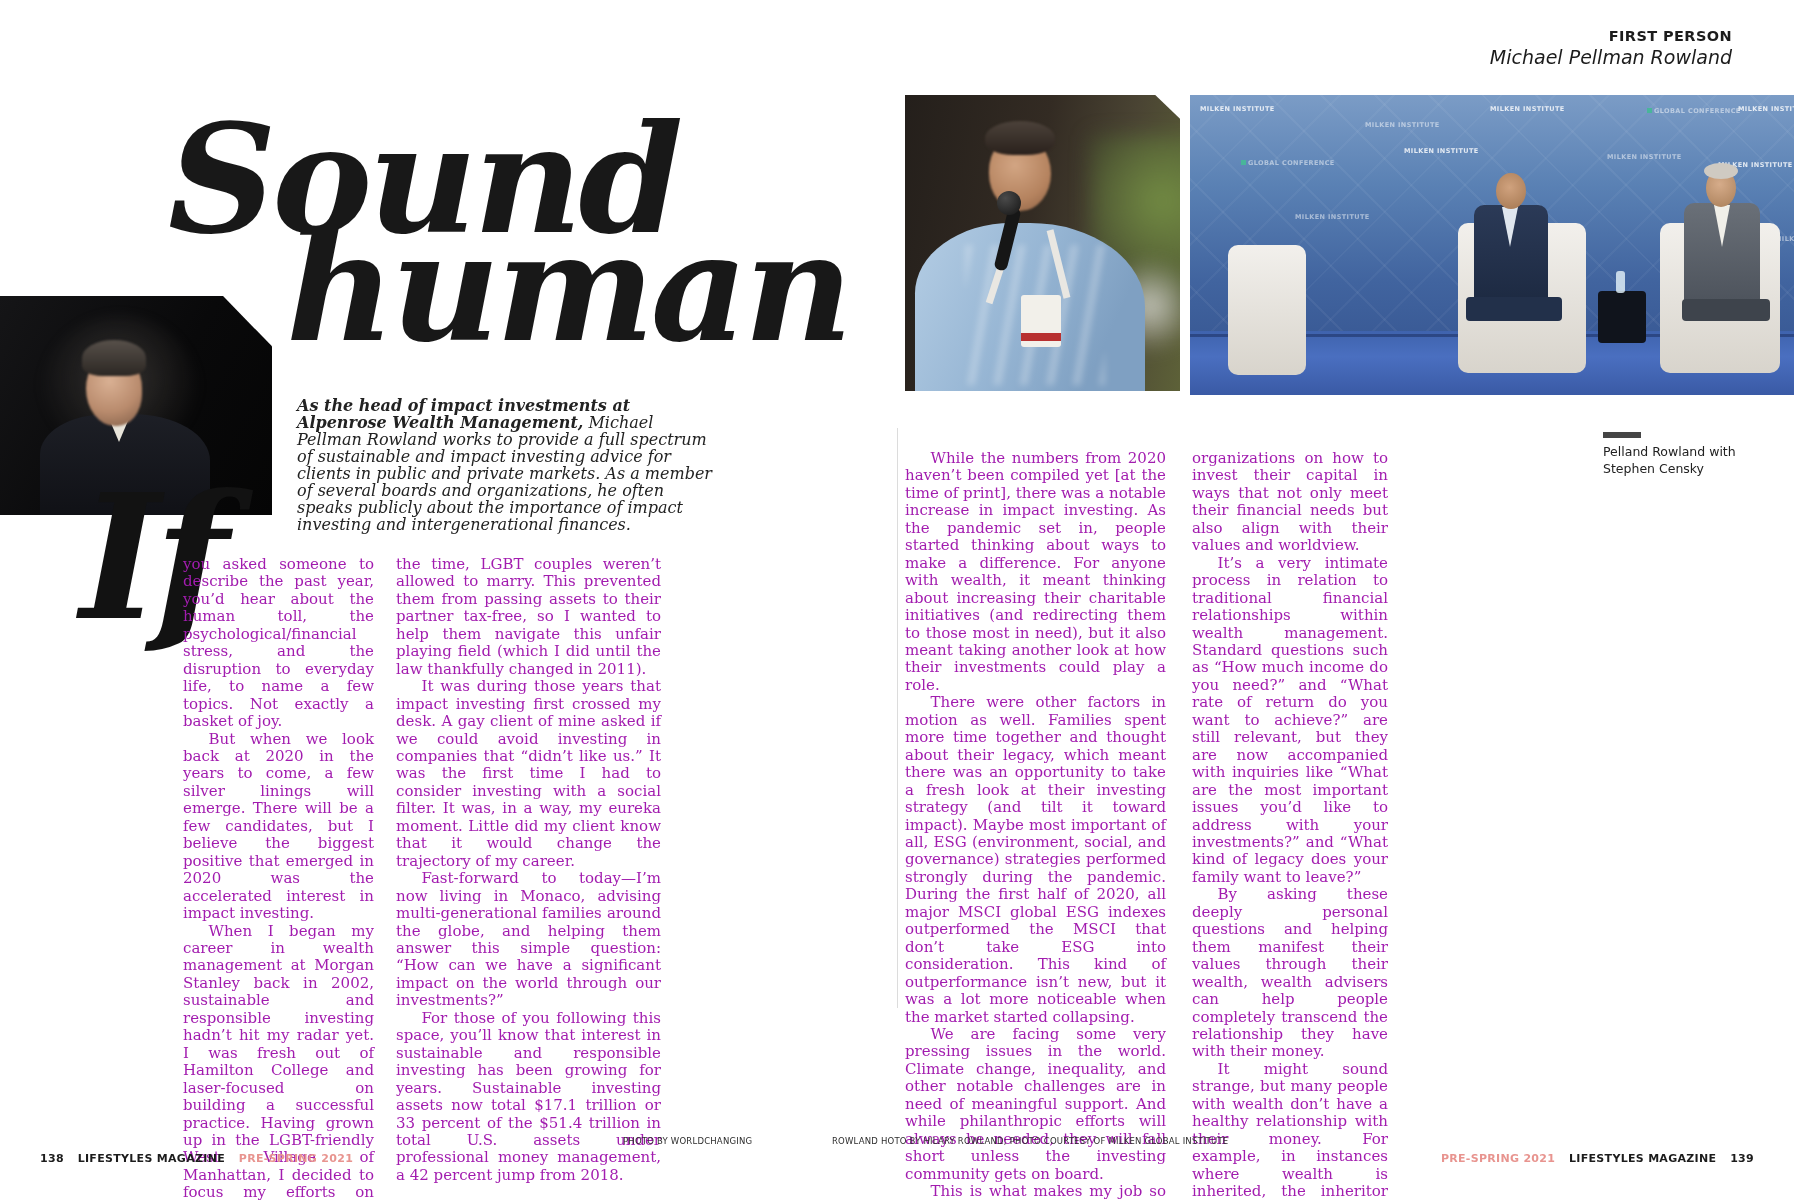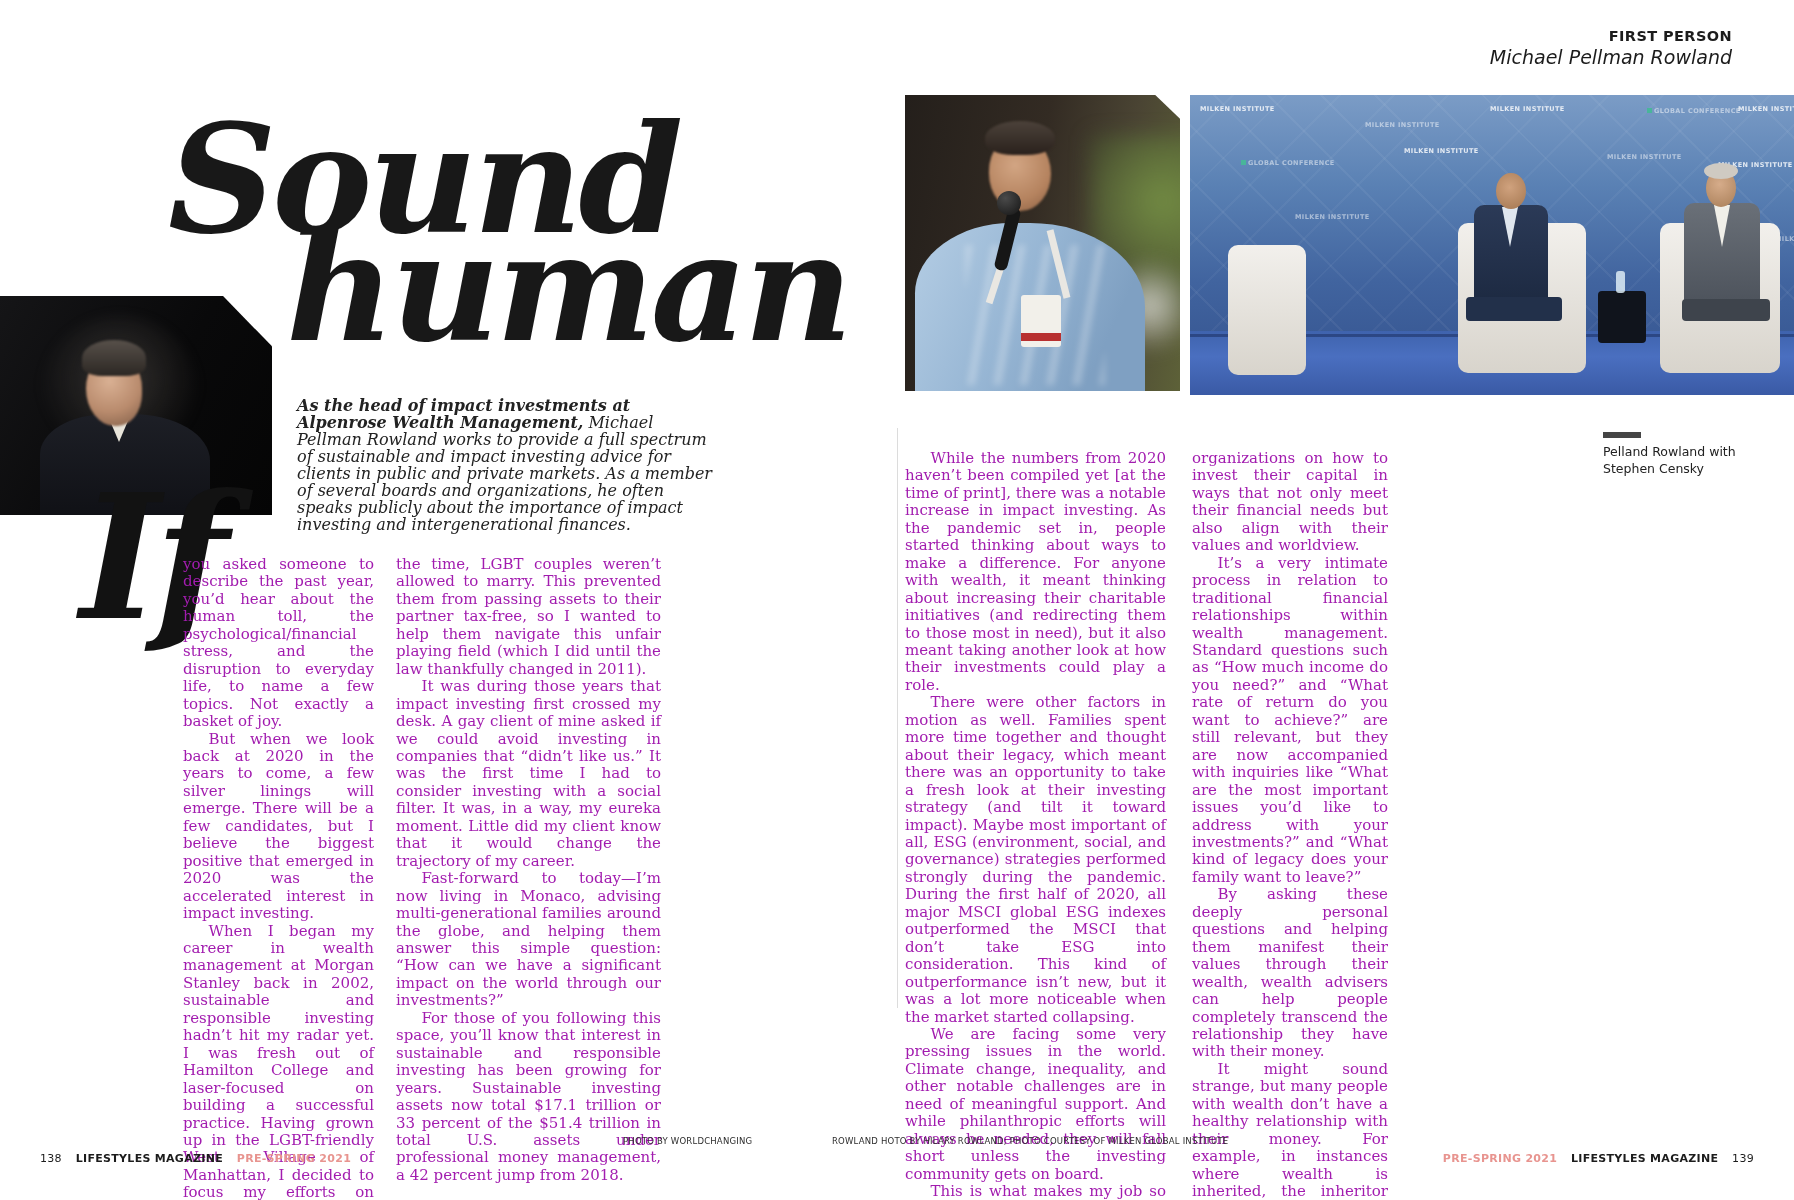--- a/index.html
+++ b/index.html
@@ -131,21 +131,21 @@
 
   
   .credit { position:absolute; top:1136px; font-family:"DejaVu Sans", sans-serif;
     font-size:8.5px; letter-spacing:0.2px; color:#2d2d2d; }
   .credit-left { left:623px; }
   .credit-right { left:832px; }
   .folio { position:absolute; top:1152px; font-family:"DejaVu Sans", sans-serif;
     font-size:11px; letter-spacing:0.3px; color:#1c1c1c; }
   .folio-left { left:40px; }
   .folio-right { right:40px; text-align:right; }
-  .folio .pg { font-weight:normal; }
+  .folio .pg { font-weight:bold; }
   .folio .mag { font-weight:bold; margin:0 10px; }
   .folio .issue { color:#e8948f; font-weight:bold; }
   .folio-right .mag { margin:0 10px 0 10px; }
 </style>
 </head>
 <body>
 
 <div class="spread">
 
   <div class="gutter-line"></div>

